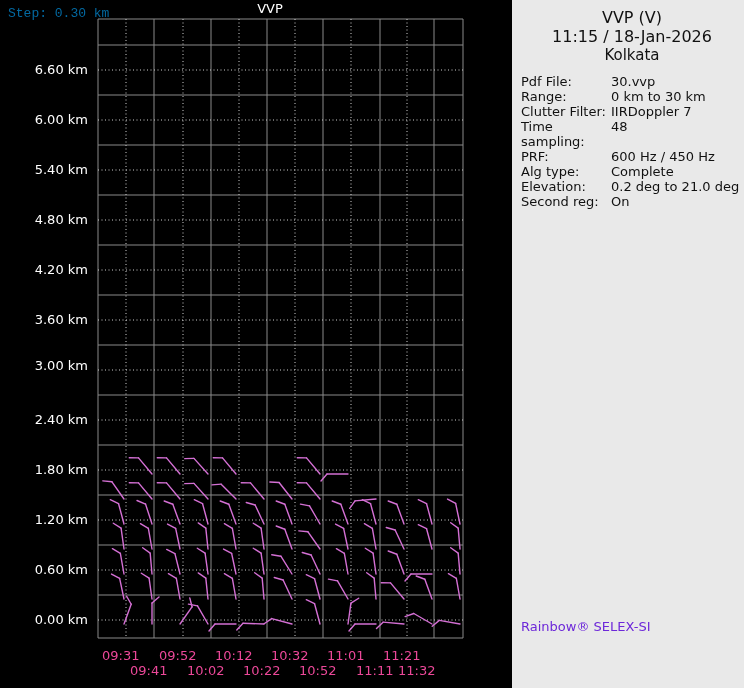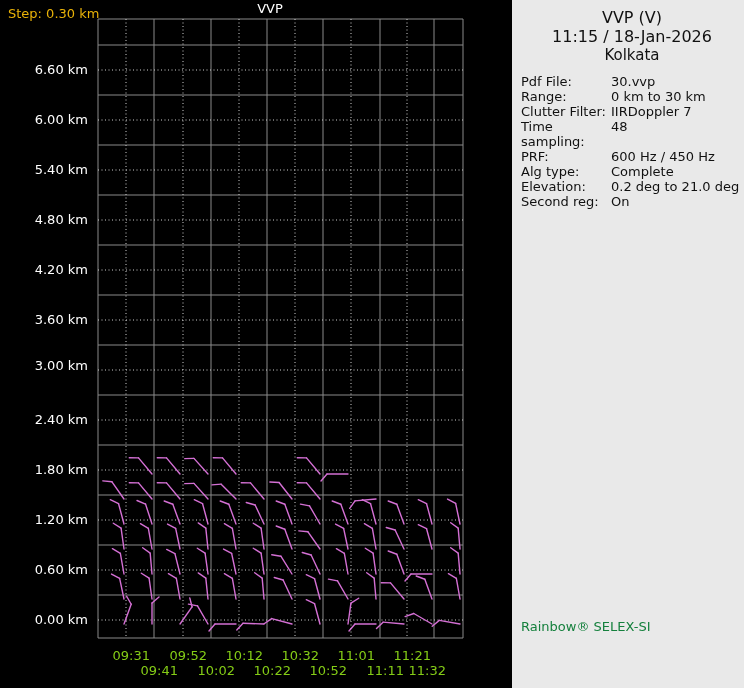--- a/index.html
+++ b/index.html
@@ -5,35 +5,35 @@
   html,body{margin:0;padding:0;}
   body{
     width:744px;height:688px;position:relative;overflow:hidden;
     background:#000;
     font-family:"DejaVu Sans","Liberation Sans",sans-serif;
   }
   #stage{position:absolute;left:0;top:0;width:744px;height:688px;}
   #gridsvg{position:absolute;left:0;top:0;}
   .wlbl{position:absolute;color:#fff;font-size:13px;line-height:15px;white-space:nowrap;}
   .ylbl{position:absolute;left:0;width:88px;text-align:right;color:#fff;font-size:13px;line-height:15px;}
-  .xlbl{position:absolute;width:48px;text-align:right;color:#84cc16;font-size:13px;line-height:15px;}
+  .xlbl{position:absolute;width:48px;text-align:left;color:#ec4899;font-size:13px;line-height:15px;}
   #plot-title{position:absolute;left:230px;top:1px;width:80px;text-align:center;color:#fff;font-size:13px;}
-  #step-label{position:absolute;left:8px;top:6px;color:#eab308;font-size:13px;}
+  #step-label{position:absolute;left:8px;top:6px;color:#0369a1;font-size:13px;font-family:Liberation Mono, monospace;}
   #panel{
     position:absolute;left:512px;top:0;width:240px;height:688px;
     background:#e9e9e9;color:#111;
   }
   #panel-header{padding-top:8px;text-align:center;}
   .panel-title-line{font-size:16px;line-height:19px;color:#111;}
   .panel-title-line.small{font-size:15px;}
   #info-list{margin-top:9px;padding-left:9px;padding-right:2px;}
   .info-row{display:flex;font-size:13px;line-height:15px;}
   .info-label{width:90px;flex:0 0 90px;}
   .info-value{flex:1;white-space:nowrap;}
-  #panel-footer{position:absolute;left:9px;top:619px;font-size:13px;color:#15803d;}
+  #panel-footer{position:absolute;left:9px;top:619px;font-size:13px;color:#6d28d9;}
 </style>
 </head>
 <body>
 
 <div id="stage">
 
   <svg id="gridsvg" width="744" height="688">
       <line x1="98" y1="19" x2="463" y2="19" stroke="#8a8a8a" stroke-width="1"></line>
       <line x1="98" y1="45" x2="463" y2="45" stroke="#8a8a8a" stroke-width="1"></line>
       <line x1="98" y1="95" x2="463" y2="95" stroke="#8a8a8a" stroke-width="1"></line>

